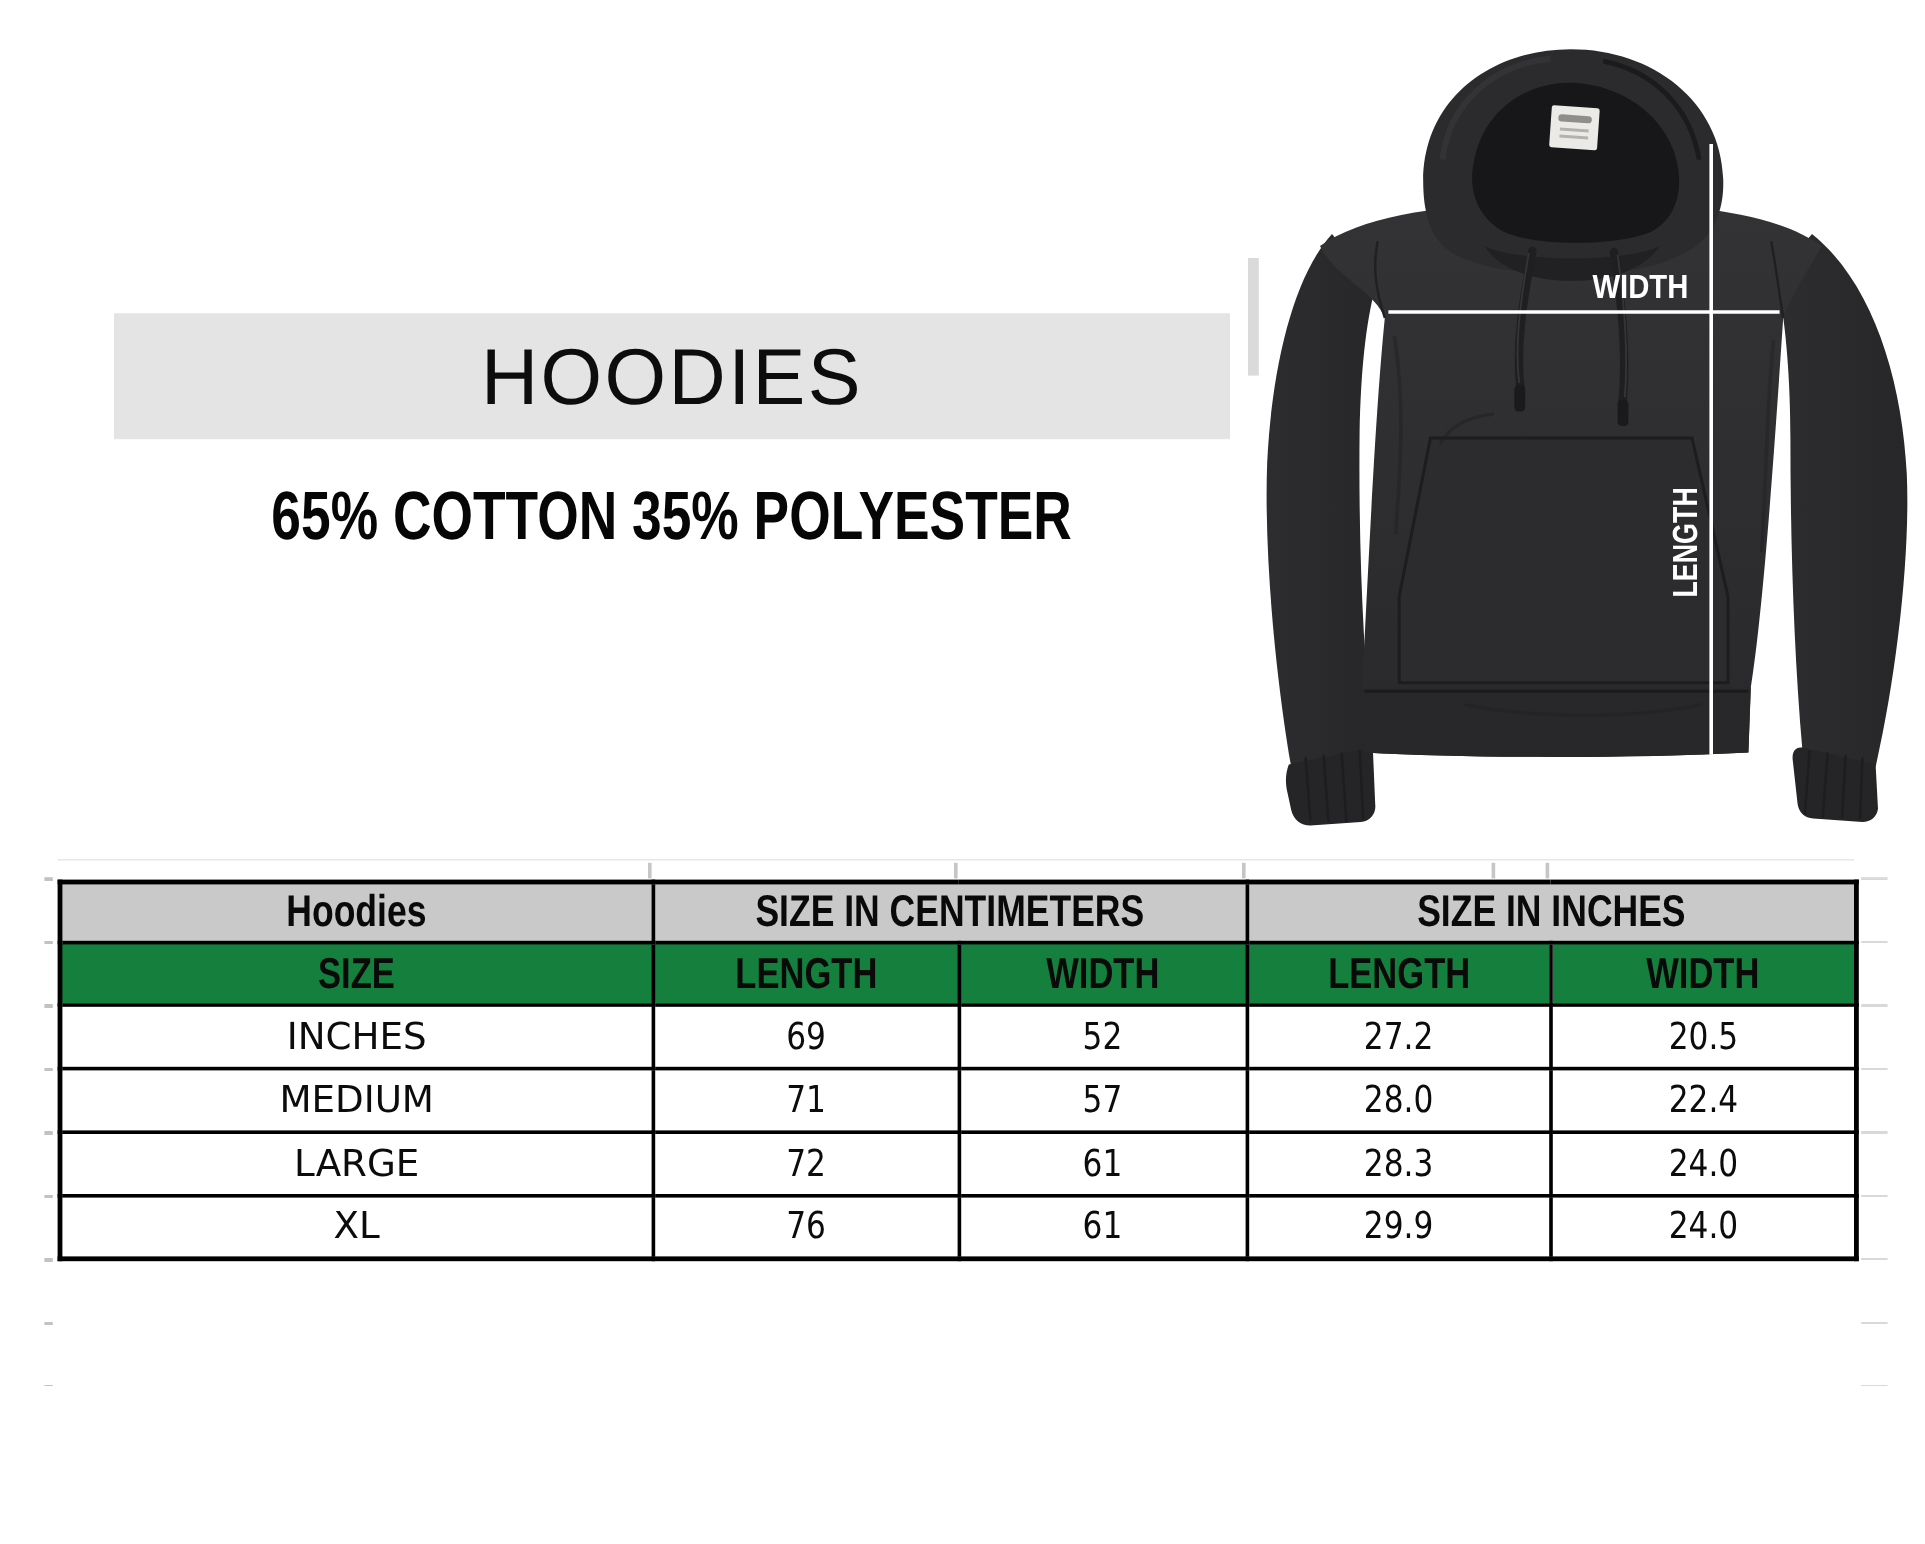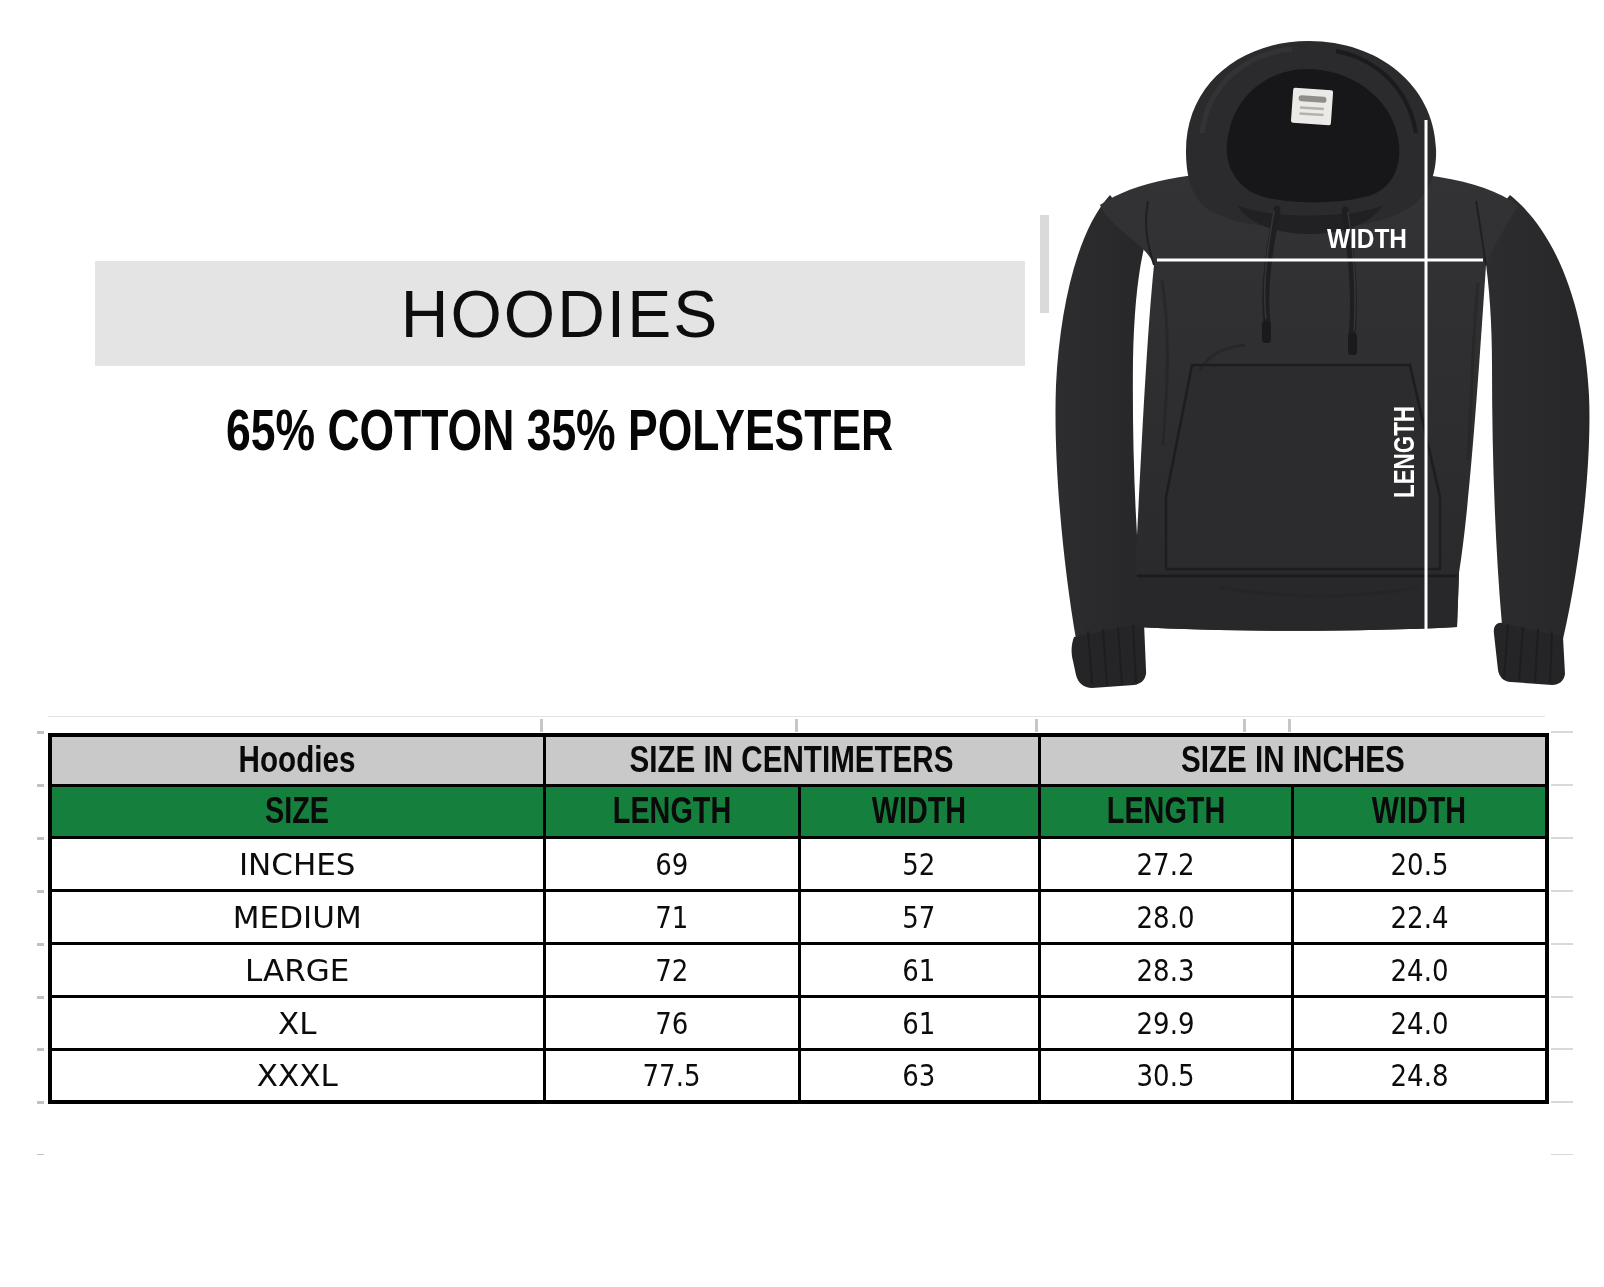--- a/index.html
+++ b/index.html
@@ -186,23 +186,16 @@
       <td><span class="num">28.3</span></td>
       <td><span class="num">24.0</span></td>
     </tr>
     <tr class="row-data">
       <td><span class="size-name">XL</span></td>
       <td><span class="num">76</span></td>
       <td><span class="num">61</span></td>
       <td><span class="num">29.9</span></td>
       <td><span class="num">24.0</span></td>
     </tr>
-    <tr class="row-data">
-      <td><span class="size-name">XXXL</span></td>
-      <td><span class="num">77.5</span></td>
-      <td><span class="num">63</span></td>
-      <td><span class="num">30.5</span></td>
-      <td><span class="num">24.8</span></td>
-    </tr>
   </tbody>
     </table>
 
 </div>
 
 </body></html>

